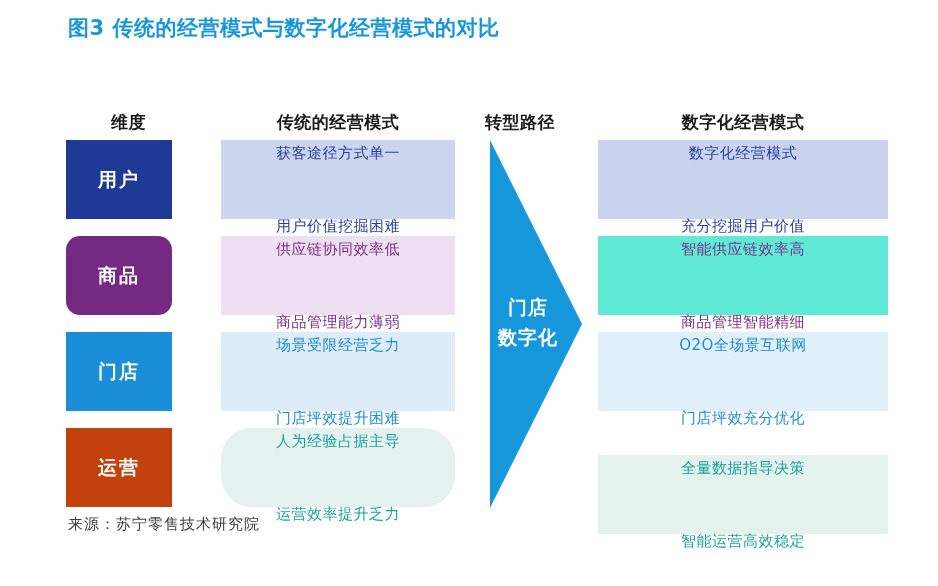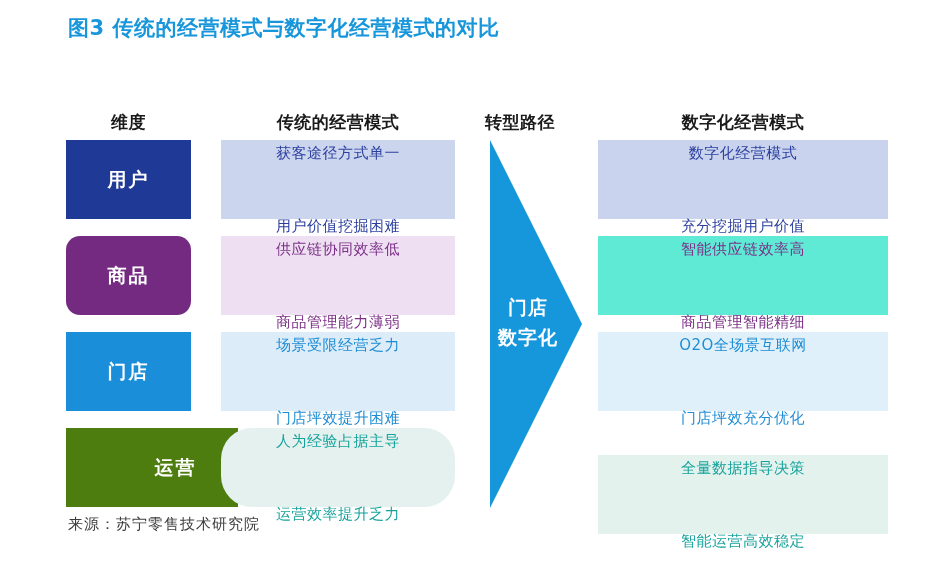--- a/index.html
+++ b/index.html
@@ -14,21 +14,21 @@
   .col-header {
     position:absolute; top:111px; font-size:17px; font-weight:bold;
     color:#1a1a1a; text-align:center; letter-spacing:0.5px;
   }
   .hdr-dim  { left:66px;  width:125px; }
   .hdr-trad { left:221px; width:234px; }
   .hdr-path { left:455px; width:130px; }
   .hdr-digi { left:598px; width:290px; }
 
   .dim-box {
-    position:absolute; left:66px; width:125px; height:79px;
+    position:absolute; left:66px; width:106px; height:79px;
     display:flex; align-items:center; justify-content:center;
     color:#ffffff; font-size:19px; font-weight:bold; letter-spacing:2px;
   }
   .info-box {
     position:absolute; height:79px;
     display:flex; flex-direction:column; align-items:center; 
     font-size:15px; line-height:26px; letter-spacing:0.5px; text-align:center;gap:47px;
   }
   .trad { left:221px; width:234px; }
   .digi { left:598px; width:290px; }
@@ -83,21 +83,21 @@
   <div class="dim-box row-2" style="background: rgb(27, 142, 217);">门店</div>
   <div class="info-box trad row-2" style="background: rgb(220, 237, 249); color: rgb(30, 140, 212);">
     <div>场景受限经营乏力</div>
     <div>门店坪效提升困难</div>
   </div>
   <div class="info-box digi row-2" style="background: rgb(223, 240, 250); color: rgb(30, 140, 212);">
     <div>O2O全场景互联网</div>
     <div>门店坪效充分优化</div>
   </div>
 
-  <div class="dim-box row-3" style="background: #4d7c0f; padding-left: 47px;">运营</div>
+  <div class="dim-box row-3" style="background: #c2410c;">运营</div>
   <div class="info-box trad row-3" style="background: rgb(228, 241, 239); color: rgb(23, 163, 156); border-radius: 31px;">
     <div>人为经验占据主导</div>
     <div>运营效率提升乏力</div>
   </div>
   <div class="info-box digi row-3" style="background: rgb(227, 242, 237); color: rgb(23, 163, 156); margin-top: 27px;">
     <div>全量数据指导决策</div>
     <div>智能运营高效稳定</div>
   </div>
 
   <div class="arrow-wrap">

